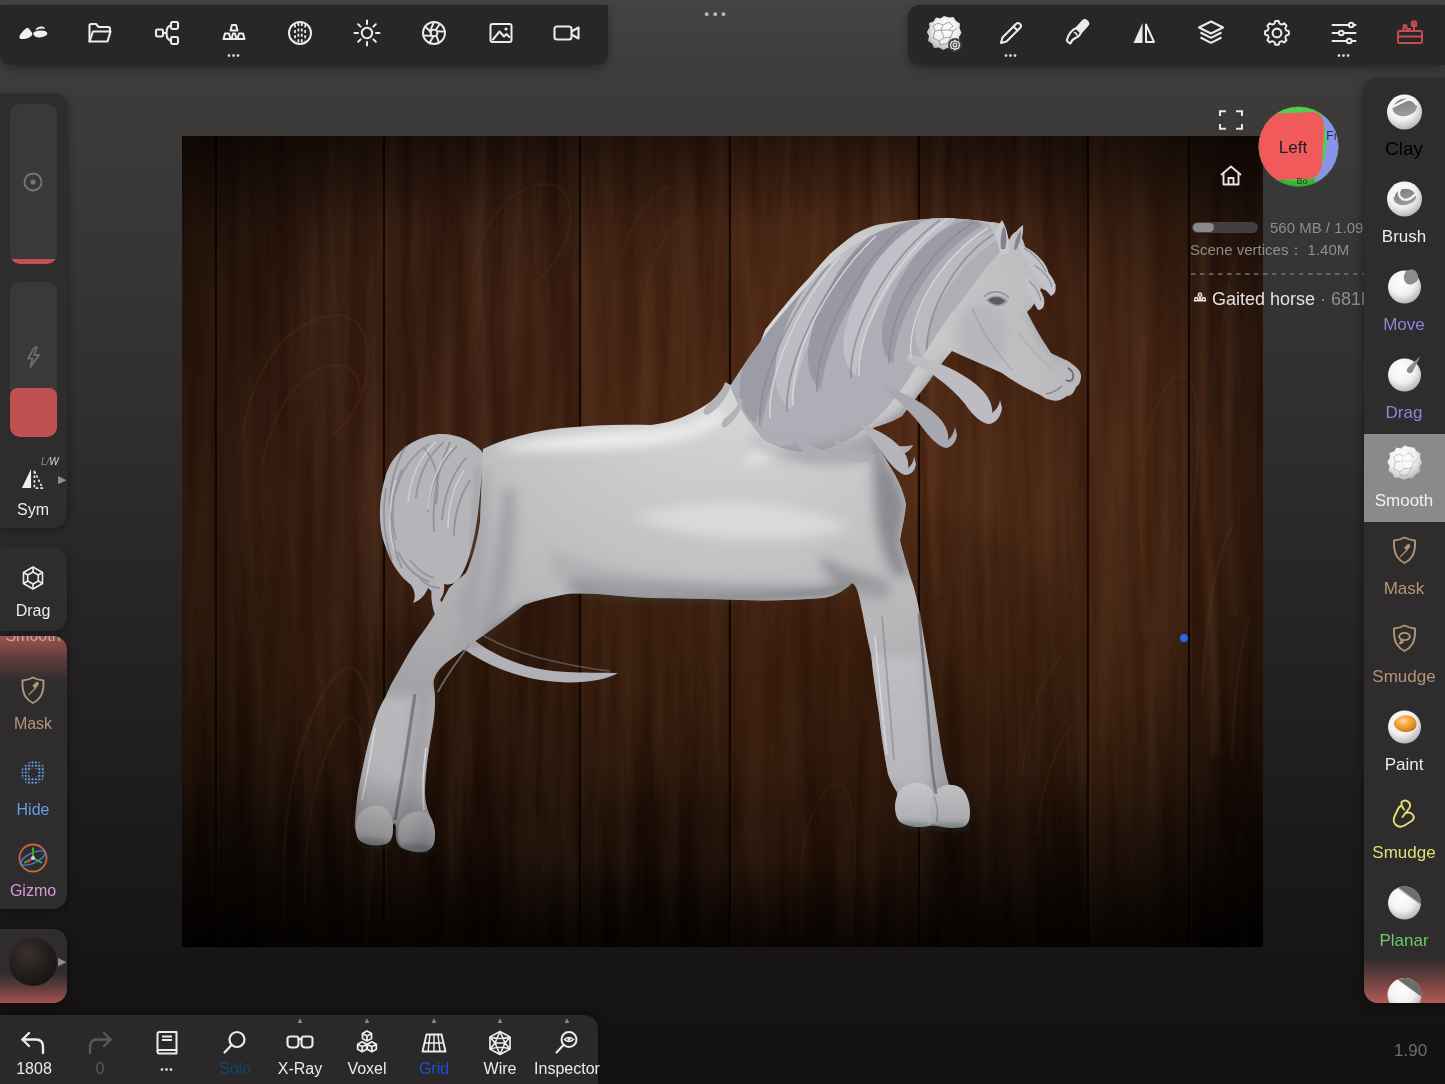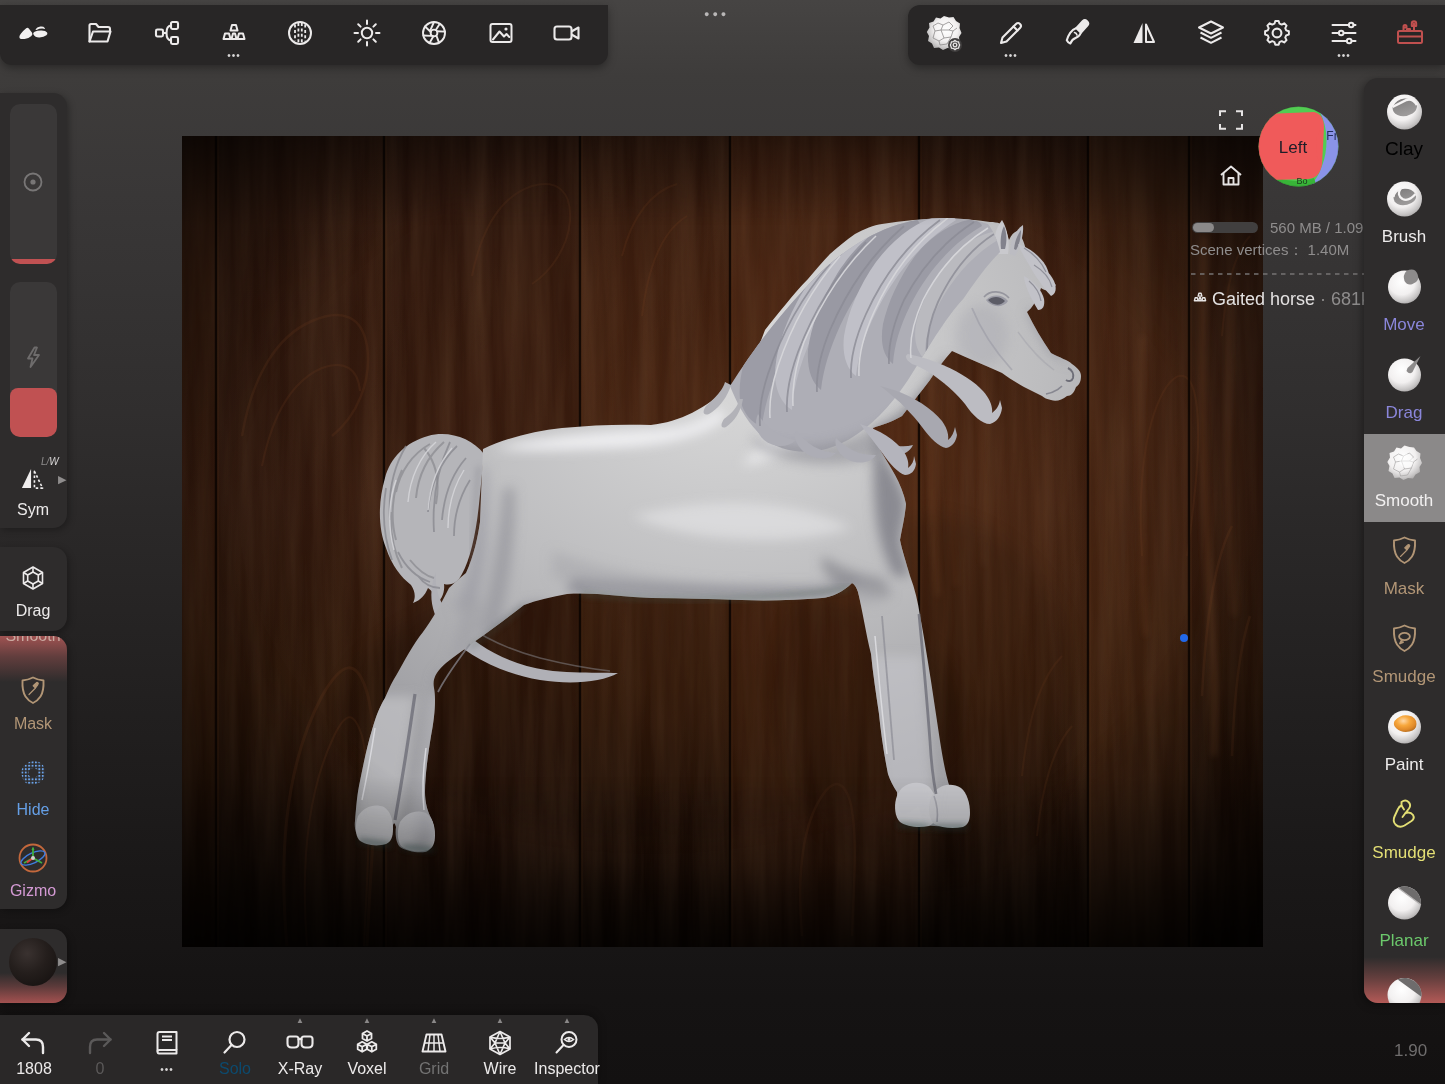--- a/index.html
+++ b/index.html
@@ -761,21 +761,21 @@
     <path d="M14 2 L18.5 4.5 V9.5 L14 12 L9.5 9.5 V4.5 Z M9.5 4.5 L14 7 L18.5 4.5 M14 7 V12"></path>
     <path d="M9 11 L13.5 13.5 V18.5 L9 21 L4.5 18.5 V13.5 Z M4.5 13.5 L9 16 L13.5 13.5 M9 16 V21" transform="translate(0.2,1.8)"></path>
     <path d="M19 11 L23.5 13.5 V18.5 L19 21 L14.5 18.5 V13.5 Z M14.5 13.5 L19 16 L23.5 13.5 M19 16 V21" transform="translate(-0.2,1.8)"></path>
   </svg>
   <div class="lbl" style="left:367px;top:1069px;color:#eceaea;font-size:16px;">Voxel</div>
 
   <svg class="ic" style="left:434px;top:1043px;" width="28" height="26" viewBox="0 0 28 26" fill="none" stroke="#eceaea" stroke-width="1.9" stroke-linejoin="round">
     <path d="M6.5 4.5 H21.5 L25.5 21.5 H2.5 Z"></path>
     <path d="M14 4.5 V21.5 M4.6 13 H23.4 M10 4.5 L8 21.5 M18 4.5 L20 21.5" stroke-width="1.5"></path>
   </svg>
-  <div class="lbl" style="left:434px;top:1069px;color:#737373;font-size:16px;">Grid</div>
+  <div class="lbl" style="left:434px;top:1069px;color:#1d4ed8;font-size:16px;">Grid</div>
 
   <svg class="ic" style="left:500px;top:1043px;" width="28" height="28" viewBox="0 0 28 28" fill="none" stroke="#eceaea" stroke-width="1.7" stroke-linejoin="round">
     <path d="M14 2.5 L24 8 V20 L14 25.5 L4 20 V8 Z"></path>
     <path d="M14 2.5 L9 14 L14 25.5 M14 2.5 L19 14 L14 25.5 M4 8 L9 14 L4 20 M24 8 L19 14 L24 20 M9 14 H19 M4 8 Q14 11 24 8 M4 20 Q14 17 24 20"></path>
   </svg>
   <div class="lbl" style="left:500px;top:1069px;color:#eceaea;font-size:16px;">Wire</div>
 
   <svg class="ic" style="left:567px;top:1043px;" width="28" height="28" viewBox="0 0 28 28" fill="none" stroke="#eceaea" stroke-width="2" stroke-linecap="round">
     <circle cx="16" cy="10.5" r="7.5"></circle>
     <path d="M10.5 16 L3.5 23.5"></path>

